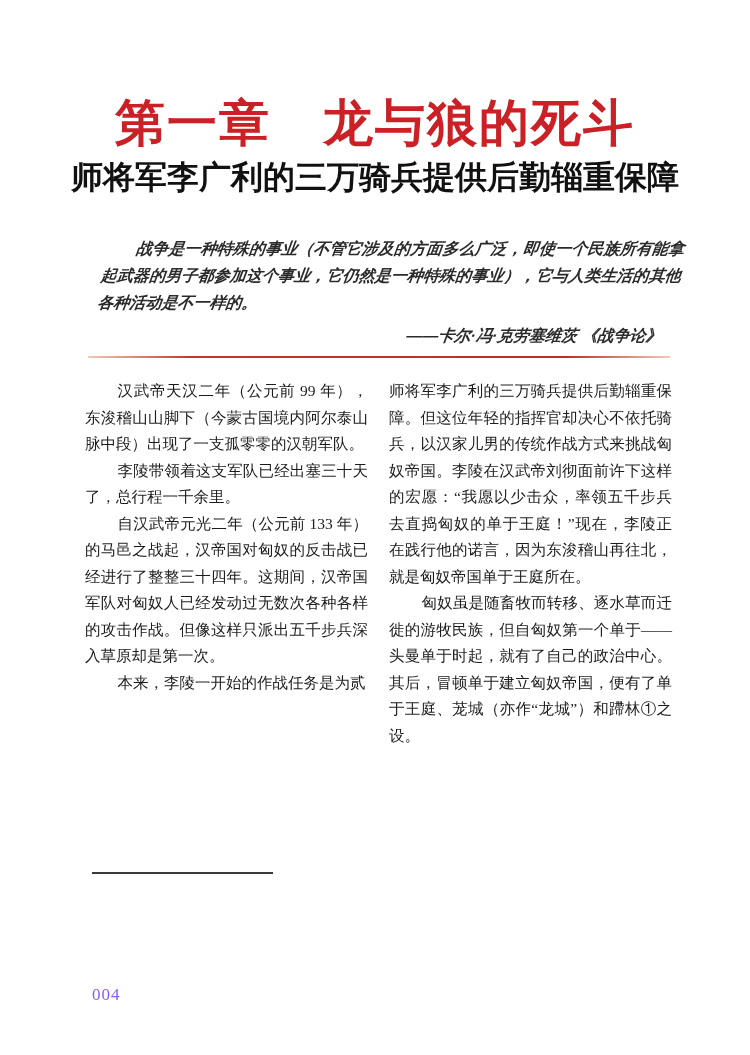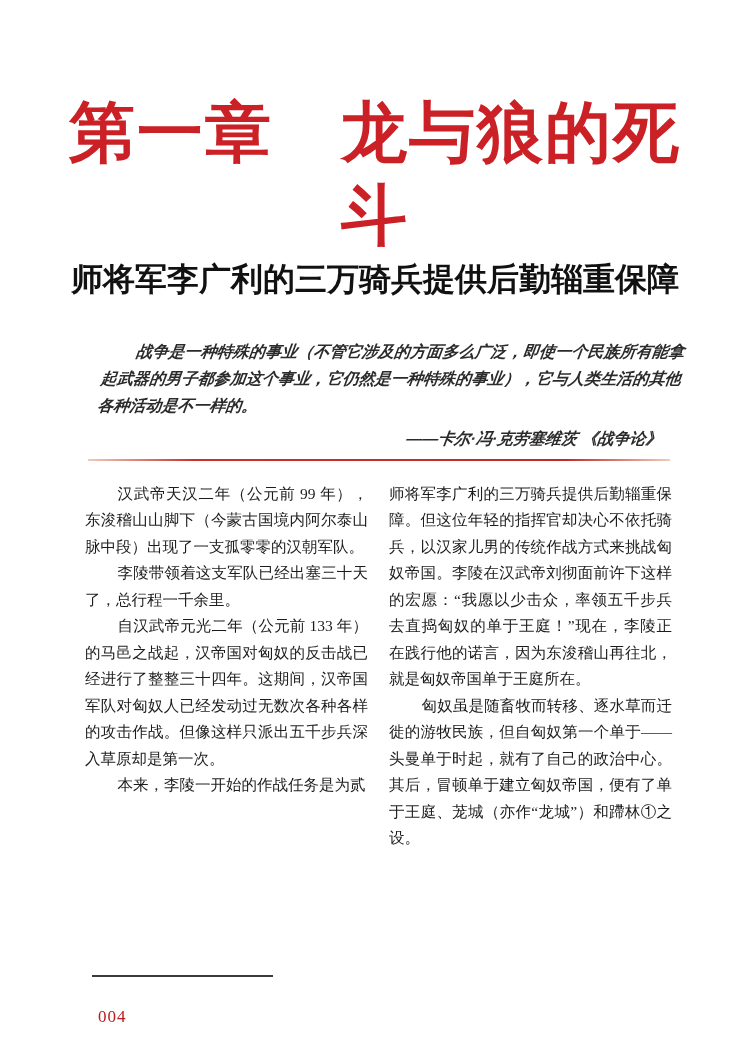--- a/index.html
+++ b/index.html
@@ -8,21 +8,21 @@
     width:750px;height:1055px;
     margin:0 auto;
     background:#ffffff;
     font-family:"Liberation Serif","DejaVu Serif",serif;
     color:#1f1f1f;
     overflow:hidden;
   }
   .chapter-title{
     margin:92px 40px 0 40px;
     text-align:center;
-    font-size:66px;
+    font-size:50px;
     line-height:1.25;
     font-weight:bold;
     letter-spacing:2px;
     color:#ca2026;
     font-family:"Liberation Serif","DejaVu Serif",serif;
   }
   .chapter-subtitle{
     margin:4px 20px 0 20px;
     text-align:center;
     font-size:32px;
@@ -97,25 +97,24 @@
     margin:6px 0 0 92px;
     padding-left:2.1em;
     font-size:13.5px;
     font-style:italic;
     color:#333;
     font-family:"Liberation Serif","DejaVu Serif",serif;
   }
   .page-number{
     position:absolute;
     left:92px;
-    top:1007px;
+    top:985px;
     font-size:17px;
     letter-spacing:1px;
-    color:#b91c1c;
-    margin-left:6px;
+    color:#8b5cf6;
   }
 </style>
 </head>
 <body>
 
 <div class="page">
 
   <h1 class="chapter-title">第一章　龙与狼的死斗</h1>
 
   <h2 class="chapter-subtitle">师将军李广利的三万骑兵提供后勤辎重保障</h2>

